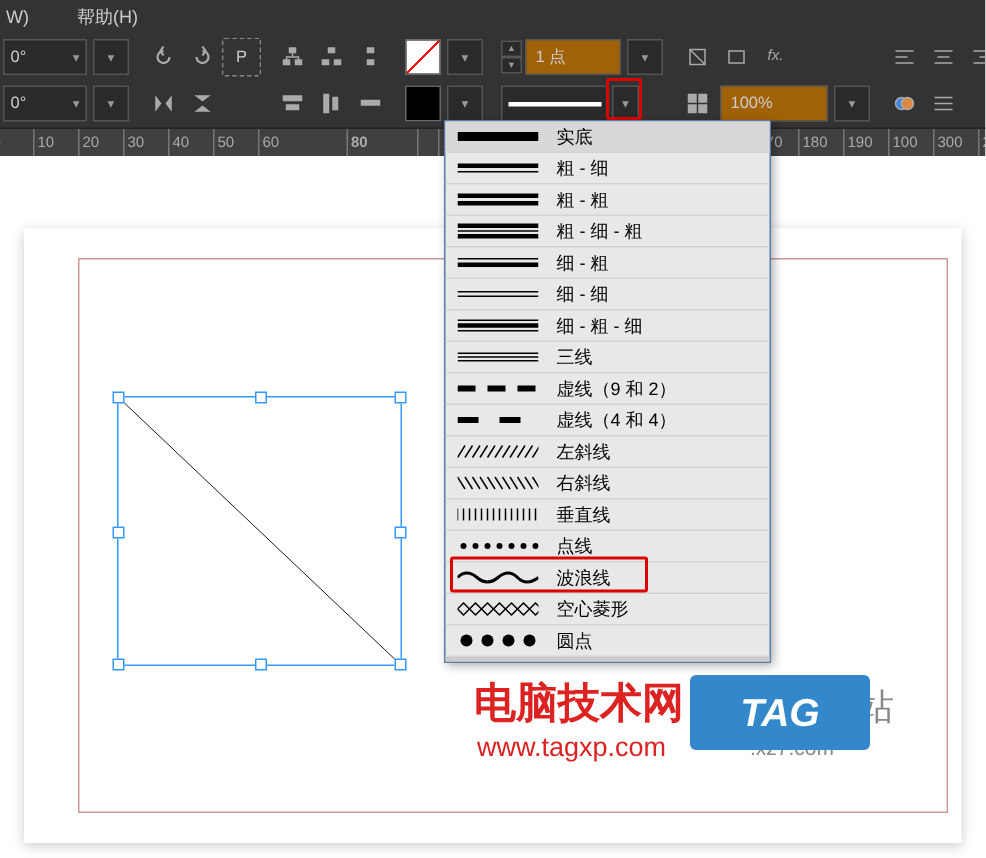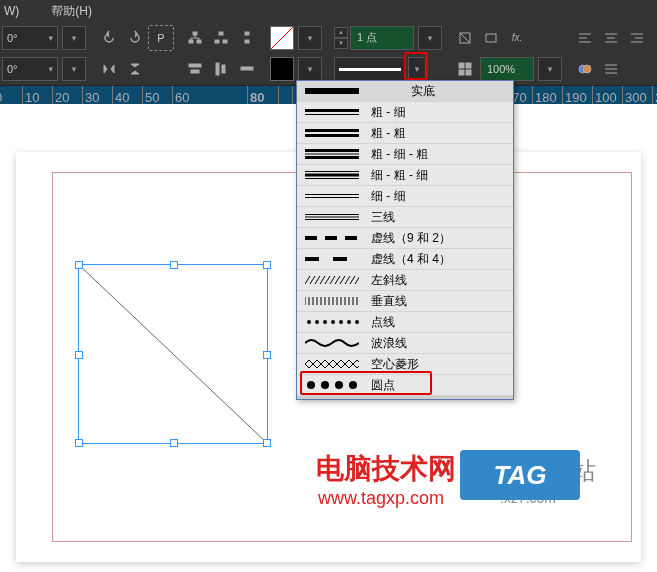--- a/index.html
+++ b/index.html
@@ -18,40 +18,40 @@
 .chev{font-size:9px;color:#999;}
 .spinner{display:flex;flex-direction:column;margin-left:2px;}
 .spinner div{width:14px;height:11px;background:#2a2a2a;border:1px solid #555;display:flex;align-items:center;justify-content:center;color:#999;font-size:7px;}
 .swatch{width:24px;height:24px;border:1px solid #666;margin:2px;}
 .swatch.none{background:linear-gradient(to bottom right,#fff 48%,red 48%,red 52%,#fff 52%);}
 .swatch.black{background:#000;}
 .stroke-preview{width:72px;height:24px;background:#2a2a2a;border:1px solid #555;display:flex;align-items:center;padding:0 4px;margin:2px;position:relative;}
 .stroke-preview .line{width:100%;height:3px;background:#fff;}
 .stroke-dd{width:18px;height:24px;background:#2a2a2a;border:1px solid #555;display:flex;align-items:center;justify-content:center;color:#999;font-size:9px;}
 .highlight-red{position:absolute;border:2px solid #dd0000;border-radius:2px;pointer-events:none;}
-.ruler-h{height:18px;background:#0c4a6e;display:flex;position:relative;overflow:hidden;color:#aaa;font-size:13px;}
+.ruler-h{height:18px;background:#404040;display:flex;position:relative;overflow:hidden;color:#aaa;font-size:10px;}
 .ruler-h .tick{position:absolute;top:0;border-left:1px solid #777;height:18px;padding-left:2px;padding-top:4px;}
 .canvas-area{position:absolute;left:0;top:104px;right:0;bottom:0;background:#fff;}
 .page{position:absolute;left:16px;top:48px;width:625px;height:410px;background:#fff;box-shadow:0 2px 8px rgba(0,0,0,0.2);}
 .artframe{position:absolute;left:36px;top:20px;width:580px;height:370px;border:1px solid #c99;}
 .sel-box{position:absolute;left:78px;top:160px;width:190px;height:180px;border:1px solid #3399ff;}
 .sel-handle{position:absolute;width:8px;height:8px;background:#fff;border:1px solid #3399ff;}
 .diag-line{position:absolute;left:78px;top:160px;width:190px;height:180px;}
 .dropdown{position:absolute;left:296px;top:80px;width:218px;background:#e8e8e8;border:1px solid #5a7ba8;box-shadow:2px 2px 6px rgba(0,0,0,0.3);z-index:100;}
 .dropdown .item{height:21px;display:flex;align-items:center;padding:0 8px;border-bottom:1px solid #d4d4d4;cursor:default;}
-.dropdown .item:first-child{background:#d8d8d8;gap:40px;}
+.dropdown .item:first-child{background:#d8d8d8;}
 .dropdown .item .preview{width:54px;height:12px;margin-right:12px;display:flex;align-items:center;}
 .dropdown .item .label{font-size:12px;color:#000;}
 .dropdown .sep-item{height:3px;background:#ccc;}
 .watermark{position:absolute;left:316px;top:450px;color:#dd2222;font-size:28px;font-weight:bold;z-index:50;font-family:"Microsoft YaHei";}
 .watermark2{position:absolute;left:318px;top:488px;color:#dd2222;font-size:18px;z-index:50;}
 .tag-logo{position:absolute;left:460px;top:450px;width:120px;height:50px;background:#3388cc;border-radius:4px;display:flex;align-items:center;justify-content:center;color:#fff;font-size:26px;font-weight:bold;font-style:italic;z-index:50;}
 .xz7{position:absolute;left:500px;top:455px;color:#888;font-size:24px;z-index:40;}
 .xz7b{position:absolute;left:500px;top:490px;color:#888;font-size:14px;z-index:40;}
-.pt-input{width:64px;height:24px;background:#14532d;border:1px solid #555;display:flex;align-items:center;padding:0 6px;color:#ccc;font-size:11px;margin:2px;}
+.pt-input{width:64px;height:24px;background:#a16207;border:1px solid #555;display:flex;align-items:center;padding:0 6px;color:#ccc;font-size:11px;margin:2px;}
 </style>
 </head>
 <body>
 
 <div class="app">
   <div class="menubar">
     <span><span>W)</span></span>
     <span>帮助(H)</span>
   </div>
 
@@ -206,21 +206,21 @@
       </div>
       <div class="tool-row">
         <div class="btn">
             <svg width="16" height="16">
               <rect x="2" y="2" width="5" height="5" fill="#aaa"></rect>
               <rect x="9" y="2" width="5" height="5" fill="#aaa"></rect>
               <rect x="2" y="9" width="5" height="5" fill="#aaa"></rect>
               <rect x="9" y="9" width="5" height="5" fill="#aaa"></rect>
             </svg>
           </div>
-        <div class="pt-input" style="width:54px">
+        <div class="pt-input" style="width:72px">
             <span>100%</span>
           </div>
         <div class="dd-sm">
             <span class="chev">▾</span>
           </div>
       </div>
     </div>
     <div class="sep"></div>
     <div class="tool-col">
       <div class="tool-row">
@@ -268,21 +268,21 @@
 
   <div class="ruler-h" id="ruler">
       <div class="tick" style="left: -8px;">0</div>
       <div class="tick" style="left: 22px;">10</div>
       <div class="tick" style="left: 52px;">20</div>
       <div class="tick" style="left: 82px;">30</div>
       <div class="tick" style="left: 112px;">40</div>
       <div class="tick" style="left: 142px;">50</div>
       <div class="tick" style="left: 172px;">60</div>
       <div class="tick" style="left: 202px; margin-top: 44px;">70</div>
-      <div class="tick" style="left: 247px; font-weight: bold;">80</div>
+      <div class="tick" style="left: 231px; font-weight: bold;">80</div>
       <div class="tick" style="left: 278px; padding-left: 40px;">90</div>
       <div class="tick" style="left: 292px;">100</div>
       <div class="tick" style="left: 322px;">110</div>
       <div class="tick" style="left: 352px;">120</div>
       <div class="tick" style="left: 382px;">130</div>
       <div class="tick" style="left: 412px;">140</div>
       <div class="tick" style="left: 442px;">150</div>
       <div class="tick" style="left: 472px;">160</div>
       <div class="tick" style="left: 502px;">170</div>
       <div class="tick" style="left: 532px;">180</div>
@@ -344,35 +344,44 @@
             <rect y="1" width="54" height="3" fill="#000"></rect>
             <rect y="5.5" width="54" height="1" fill="#000"></rect>
             <rect y="8" width="54" height="3" fill="#000"></rect>
           </svg>
         </div>
         <div class="label">粗 - 细 - 粗</div>
       </div>
       <div class="item">
         <div class="preview">
           <svg width="54" height="12">
+            <rect y="3" width="54" height="1" fill="#000"></rect>
+            <rect y="6" width="54" height="3" fill="#000"></rect>
+          </svg>
+        </div>
+        <div class="label">细 - 粗</div>
+      </div>
+      <div class="item">
+        <div class="preview">
+          <svg width="54" height="12">
+            <rect y="4" width="54" height="1" fill="#000"></rect>
+            <rect y="7" width="54" height="1" fill="#000"></rect>
+          </svg>
+        </div>
+        <div class="label">细 - 细</div>
+      </div>
+      <div class="item">
+        <div class="preview">
+          <svg width="54" height="12">
             <rect y="2" width="54" height="1" fill="#000"></rect>
             <rect y="4.5" width="54" height="3" fill="#000"></rect>
             <rect y="9" width="54" height="1" fill="#000"></rect>
           </svg>
         </div>
         <div class="label">细 - 粗 - 细</div>
-      </div>
-      <div class="item">
-        <div class="preview">
-          <svg width="54" height="12">
-            <rect y="4" width="54" height="1" fill="#000"></rect>
-            <rect y="7" width="54" height="1" fill="#000"></rect>
-          </svg>
-        </div>
-        <div class="label">细 - 细</div>
       </div>
       <div class="item">
         <div class="preview">
           <svg width="54" height="12">
             <rect y="3" width="54" height="1" fill="#000"></rect>
             <rect y="5.5" width="54" height="1" fill="#000"></rect>
             <rect y="8" width="54" height="1" fill="#000"></rect>
           </svg>
         </div>
         <div class="label">三线</div>
@@ -406,20 +415,38 @@
             <line x1="20" y1="10" x2="25" y2="2" stroke="#000"></line>
             <line x1="25" y1="10" x2="30" y2="2" stroke="#000"></line>
             <line x1="30" y1="10" x2="35" y2="2" stroke="#000"></line>
             <line x1="35" y1="10" x2="40" y2="2" stroke="#000"></line>
             <line x1="40" y1="10" x2="45" y2="2" stroke="#000"></line>
             <line x1="45" y1="10" x2="50" y2="2" stroke="#000"></line>
             <line x1="50" y1="10" x2="55" y2="2" stroke="#000"></line>
           </svg>
         </div>
         <div class="label">左斜线</div>
+      </div>
+      <div class="item">
+        <div class="preview">
+          <svg width="54" height="12">
+            <line x1="0" y1="2" x2="5" y2="10" stroke="#000"></line>
+            <line x1="5" y1="2" x2="10" y2="10" stroke="#000"></line>
+            <line x1="10" y1="2" x2="15" y2="10" stroke="#000"></line>
+            <line x1="15" y1="2" x2="20" y2="10" stroke="#000"></line>
+            <line x1="20" y1="2" x2="25" y2="10" stroke="#000"></line>
+            <line x1="25" y1="2" x2="30" y2="10" stroke="#000"></line>
+            <line x1="30" y1="2" x2="35" y2="10" stroke="#000"></line>
+            <line x1="35" y1="2" x2="40" y2="10" stroke="#000"></line>
+            <line x1="40" y1="2" x2="45" y2="10" stroke="#000"></line>
+            <line x1="45" y1="2" x2="50" y2="10" stroke="#000"></line>
+            <line x1="50" y1="2" x2="55" y2="10" stroke="#000"></line>
+          </svg>
+        </div>
+        <div class="label">右斜线</div>
       </div>
       <div class="item">
         <div class="preview">
           <svg width="54" height="12">
             <line x1="0" y1="2" x2="0" y2="10" stroke="#000"></line>
             <line x1="4" y1="2" x2="4" y2="10" stroke="#000"></line>
             <line x1="8" y1="2" x2="8" y2="10" stroke="#000"></line>
             <line x1="12" y1="2" x2="12" y2="10" stroke="#000"></line>
             <line x1="16" y1="2" x2="16" y2="10" stroke="#000"></line>
             <line x1="20" y1="2" x2="20" y2="10" stroke="#000"></line>

